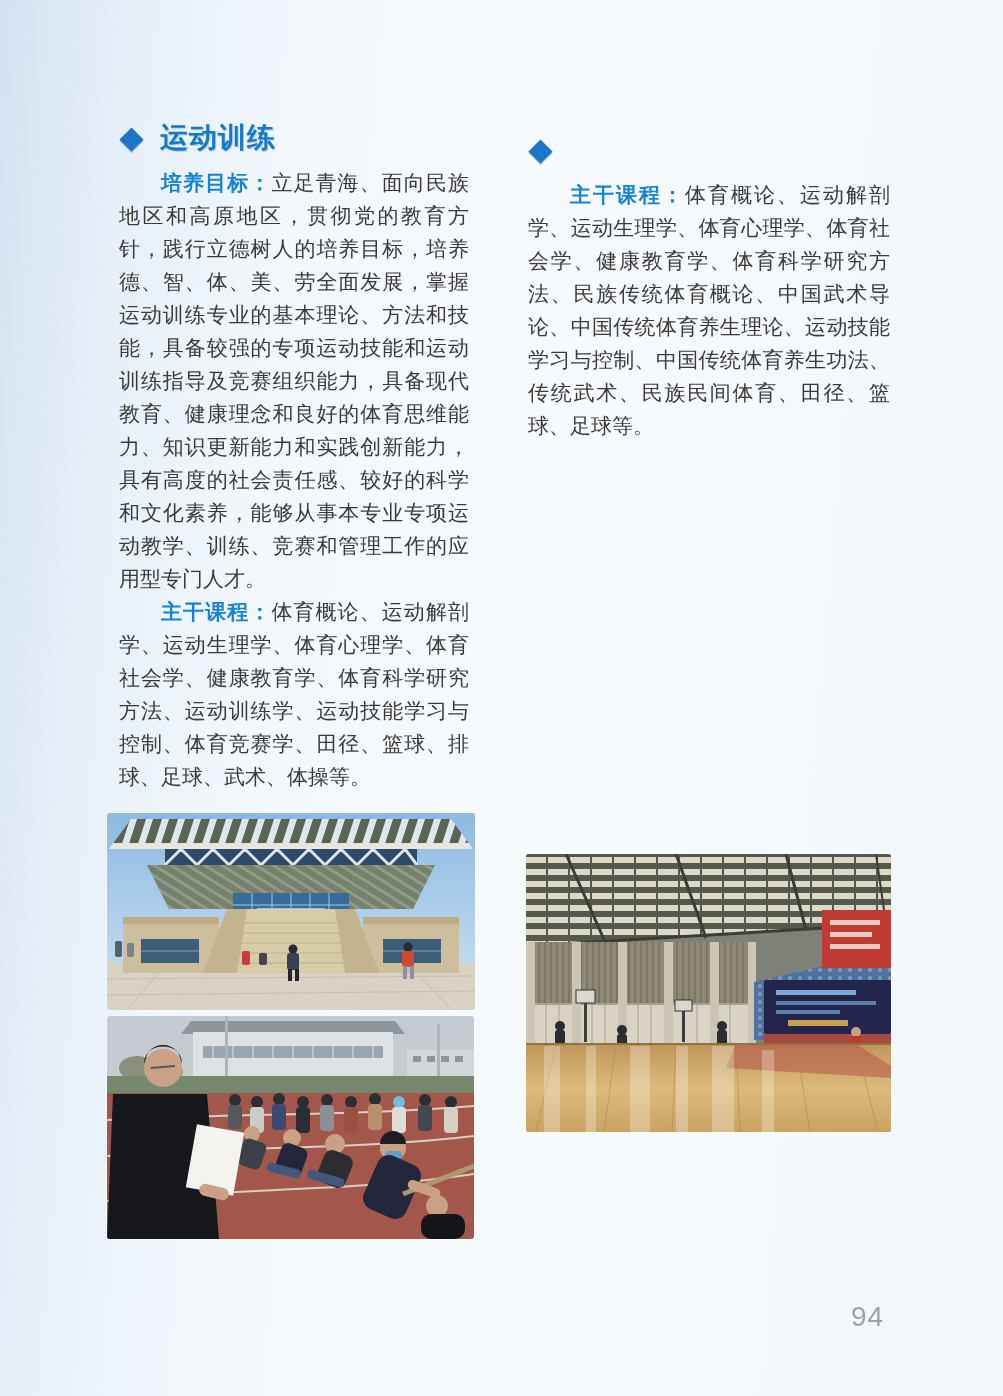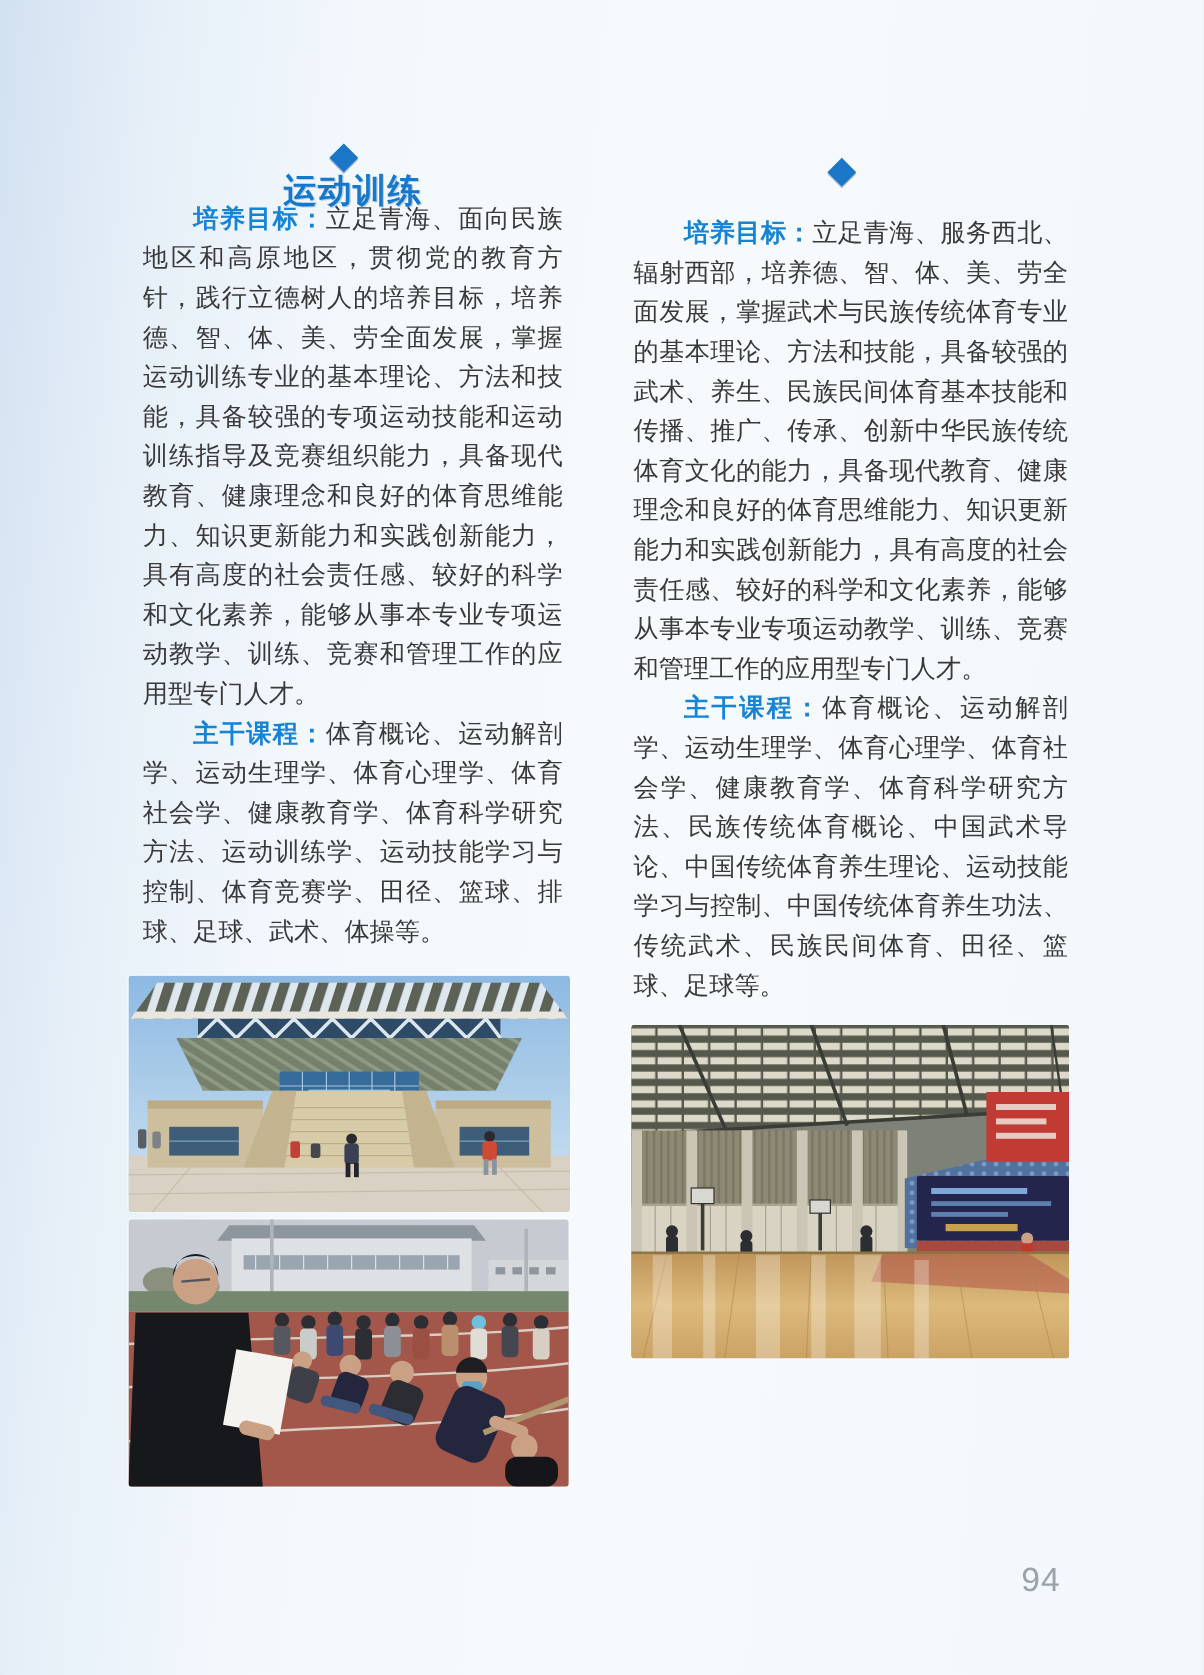--- a/index.html
+++ b/index.html
@@ -8,21 +8,21 @@
     position:relative;
     width:1003px; height:1396px;
     margin:0 auto;
     overflow:hidden;
     background:linear-gradient(95deg,#d2e1f1 0%, #e6eff8 12%, #f3f8fc 28%, #f7fafd 55%, #f1f7fb 100%);
     font-family:"Liberation Sans","DejaVu Sans",sans-serif;
   }
   .col { position:absolute; }
   .col-left  { left:119px; top:121px; width:350px; }
   .col-right { left:528px; top:133px; width:362px; }
-  .heading { display:flex; align-items:center; margin:0 0 11px 0; height:34px;flex-direction:column; }
+  .heading { display:flex; align-items:center; margin:0 0 11px 0; height:34px; }
   .diamond {
     flex:0 0 auto; width:17px; height:17px; margin:2px 20px 0 4px;
     background:#1b76c8; transform:rotate(45deg);
     box-shadow:1px 1px 0 rgba(20,60,110,.35);
   }
   .heading .title {
     color:#1478cc; font-size:28px; font-weight:bold; letter-spacing:1px;
     text-shadow:1px 1px 0 rgba(40,80,140,.25);
     white-space:nowrap;
   }
@@ -53,21 +53,20 @@
       <span class="title">运动训练</span>
     </h2>
     <p class="para"><span class="label">培养目标：</span><span>立足青海、面向民族地区和高原地区，贯彻党的教育方针，践行立德树人的培养目标，培养德、智、体、美、劳全面发展，掌握运动训练专业的基本理论、方法和技能，具备较强的专项运动技能和运动训练指导及竞赛组织能力，具备现代教育、健康理念和良好的体育思维能力、知识更新能力和实践创新能力，具有高度的社会责任感、较好的科学和文化素养，能够从事本专业专项运动教学、训练、竞赛和管理工作的应用型专门人才。</span></p>
     <p class="para"><span class="label">主干课程：</span><span>体育概论、运动解剖学、运动生理学、体育心理学、体育社会学、健康教育学、体育科学研究方法、运动训练学、运动技能学习与控制、体育竞赛学、田径、篮球、排球、足球、武术、体操等。</span></p>
   </section>
 
   <section class="col col-right">
     <h2 class="heading">
       <span class="diamond"></span>
     </h2>
-    <p class="para"><span class="label">培养目标：</span><span>立足青海、服务西北、辐射西部，培养德、智、体、美、劳全面发展，掌握武术与民族传统体育专业的基本理论、方法和技能，具备较强的武术、养生、民族民间体育基本技能和传播、推广、传承、创新中华民族传统体育文化的能力，具备现代教育、健康理念和良好的体育思维能力、知识更新能力和实践创新能力，具有高度的社会责任感、较好的科学和文化素养，能够从事本专业专项运动教学、训练、竞赛和管理工作的应用型专门人才。</span></p>
     <p class="para"><span class="label">主干课程：</span><span>体育概论、运动解剖学、运动生理学、体育心理学、体育社会学、健康教育学、体育科学研究方法、民族传统体育概论、中国武术导论、中国传统体育养生理论、运动技能学习与控制、中国传统体育养生功法、传统武术、民族民间体育、田径、篮球、足球等。</span></p>
   </section>
 
   <div class="photo" id="photo-gym">
     <svg width="368" height="197" viewBox="0 0 368 197">
       <defs>
         <linearGradient id="sky1" x1="0" y1="0" x2="0" y2="1">
           <stop offset="0" stop-color="#8db9e2"></stop>
             <stop offset="1" stop-color="#cfe3f2"></stop>
         </linearGradient>

